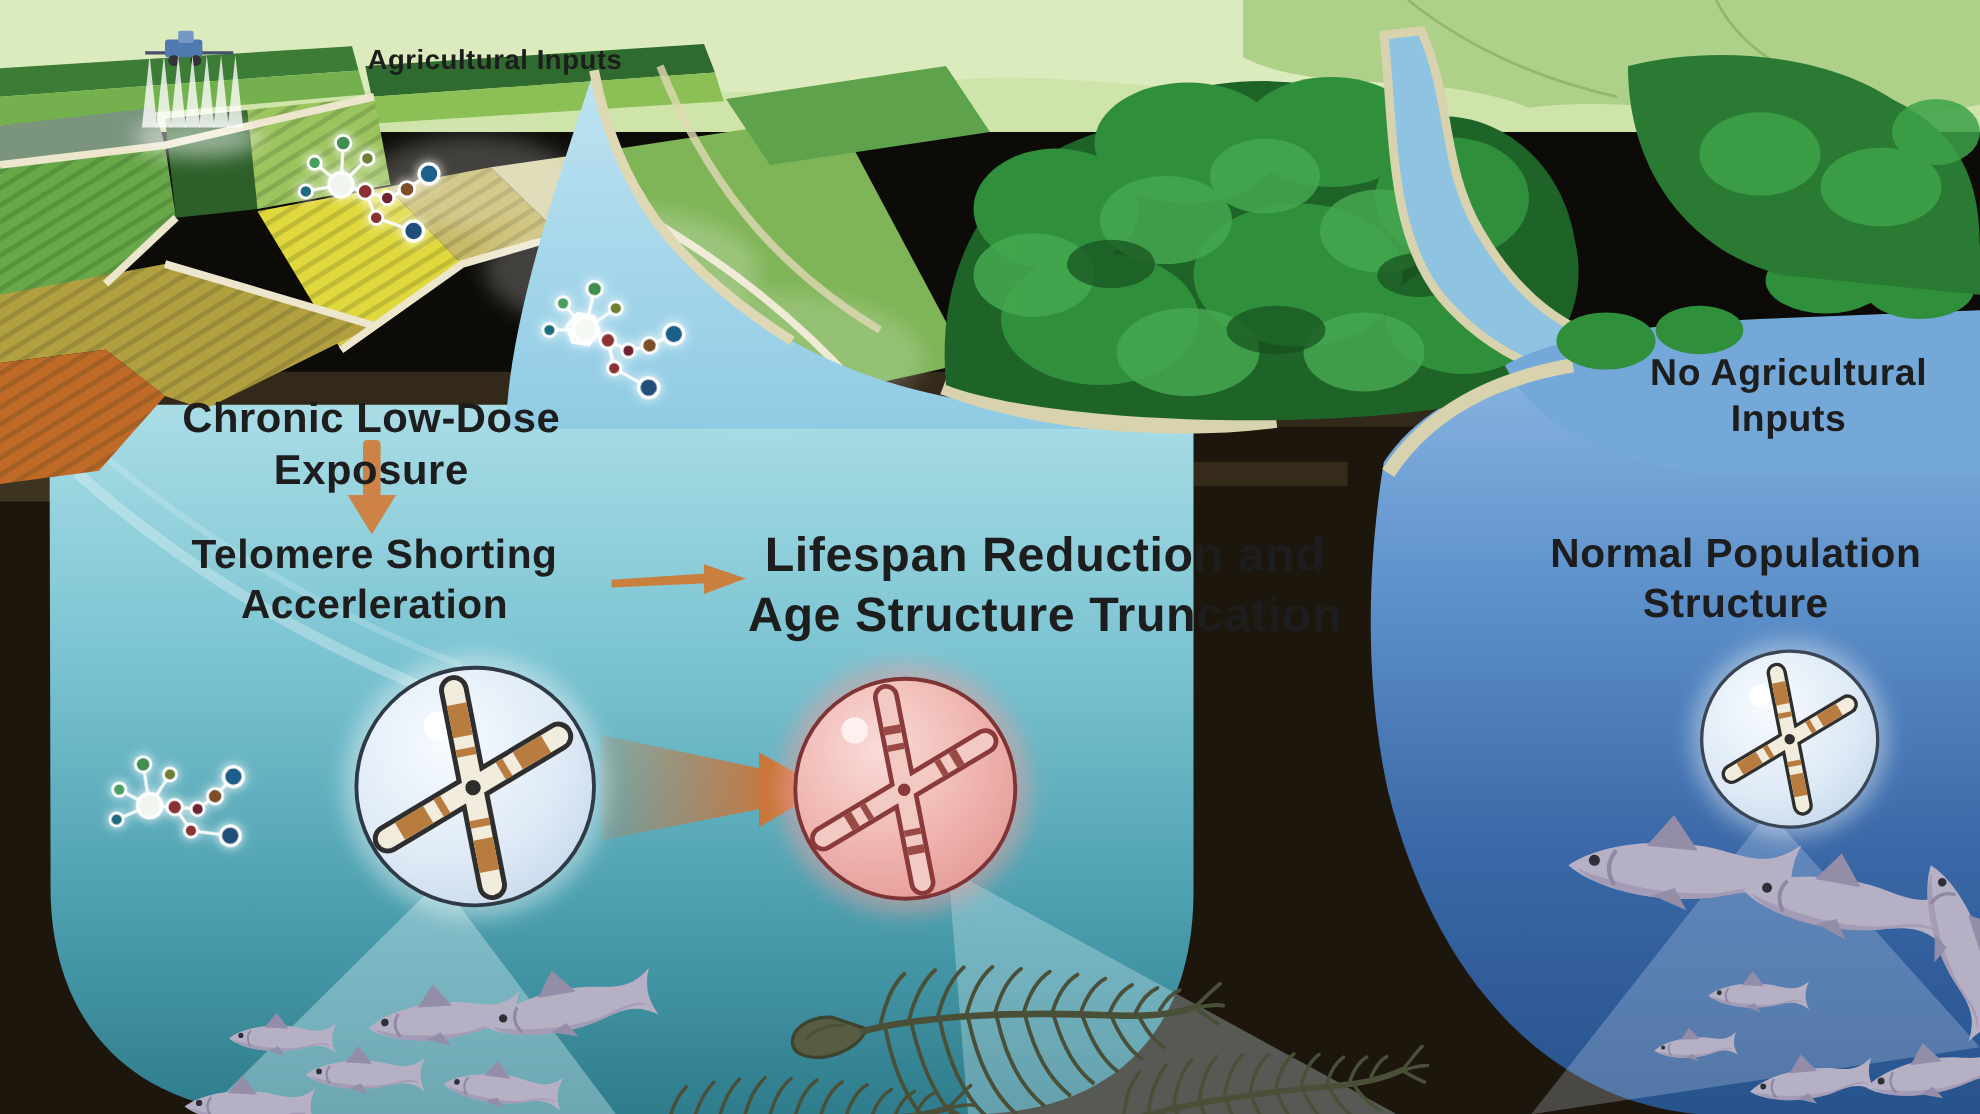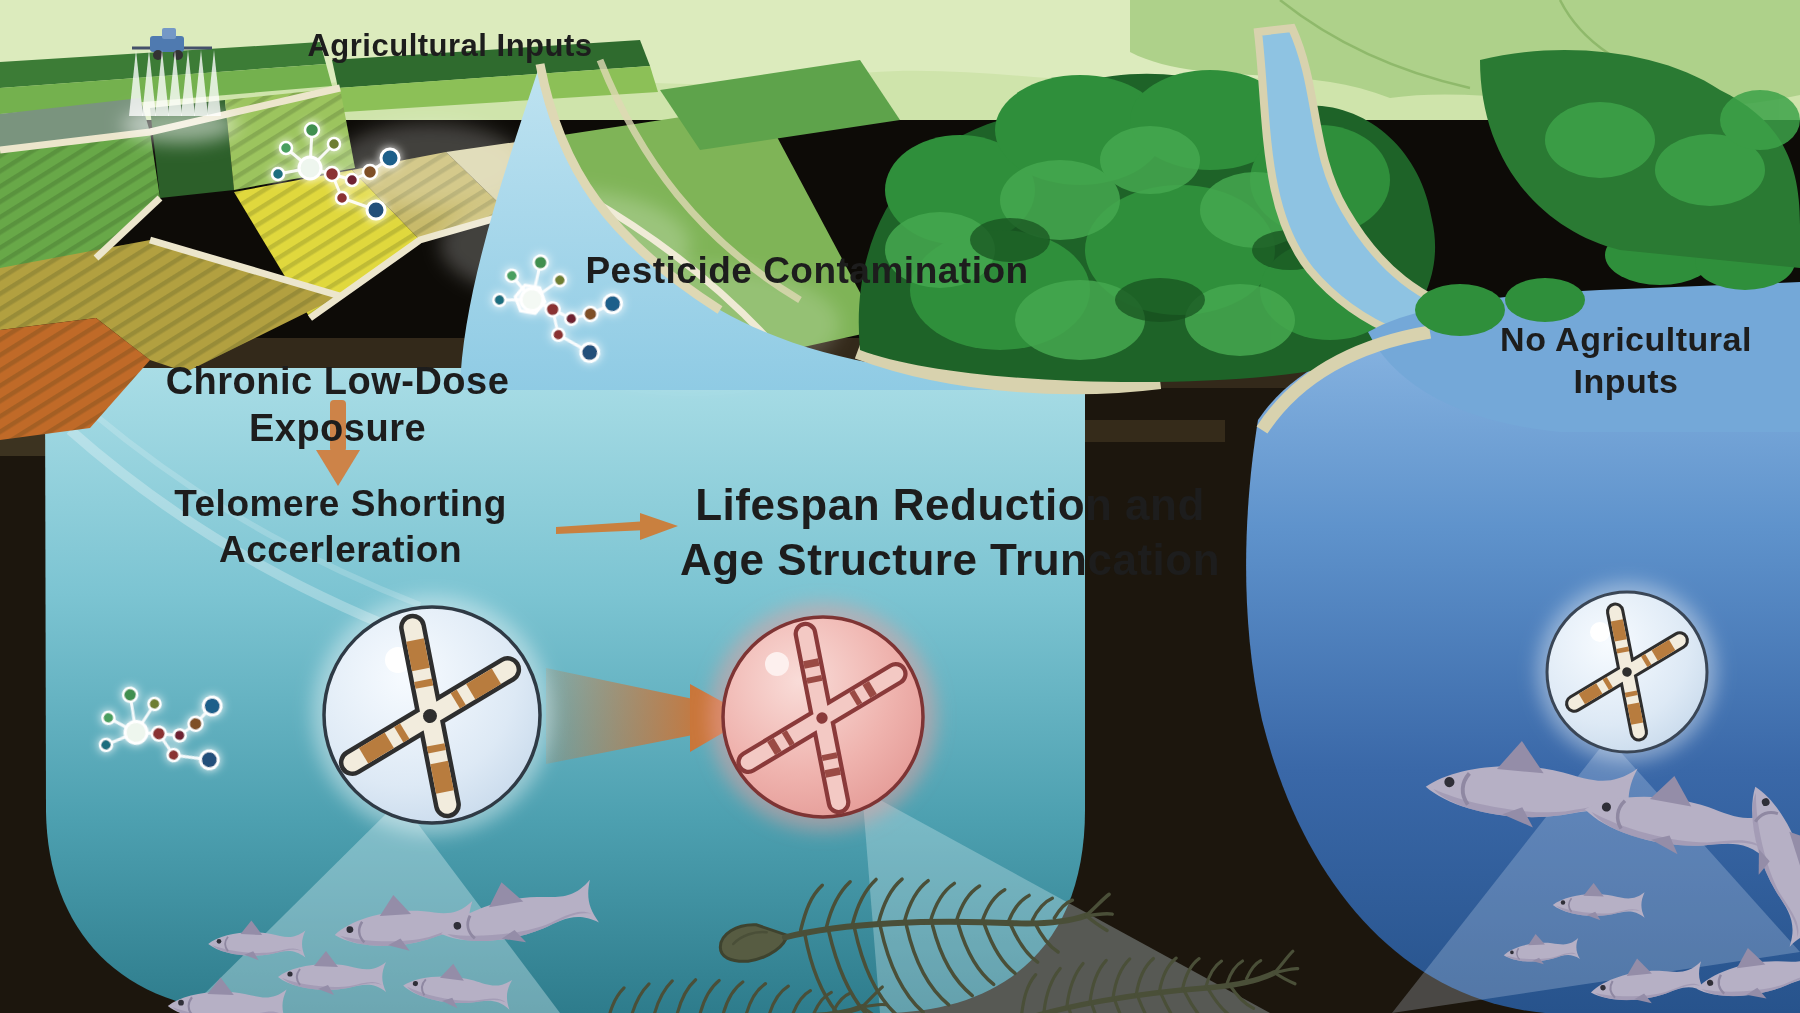--- a/index.html
+++ b/index.html
@@ -1,21 +1,21 @@
 <!DOCTYPE html>
 <html><head>
 <meta charset="utf-8">
 <style>
   html,body{margin:0;padding:0;background:#0d0b07;}
   .scene{position:relative;width:1800px;height:1013px;overflow:hidden;
          font-family:"Liberation Sans",sans-serif;}
   .scene svg{position:absolute;left:0;top:0;}
   .lbl{position:absolute;font-weight:bold;color:#1d1d1d;text-align:center;
        white-space:pre-line;line-height:1.24;letter-spacing:0.5px;}
-  .lbl-agri{left:250px;top:27px;width:400px;font-size:31px;}
+  .lbl-agri{left:250px;top:40px;width:400px;font-size:25px;}
   .lbl-pest{left:557px;top:248px;width:500px;font-size:37px;}
   .lbl-chronic{left:115px;top:318px;width:445px;font-size:38px;margin-top:40px;}
   .lbl-telomere{left:118px;top:481px;width:445px;font-size:37px;}
   .lbl-lifespan{left:665px;top:478px;width:570px;font-size:44px;}
   .lbl-noagri{left:1450px;top:318px;width:352px;font-size:34px;}
   .lbl-normal{left:1378px;top:480px;width:400px;font-size:37px;}
 </style>
 </head>
 <body>
 
@@ -363,22 +363,23 @@
   <g filter="url(#glowW)" transform="translate(534,300) rotate(10)">
     <use href="#molecule"></use>
     <polygon points="13,0 5.5,13 -9.5,13 -17,0 -9.5,-13 5.5,-13" transform="translate(-2,0)" fill="rgba(255,255,255,0.35)" stroke="#fff" stroke-width="3"></polygon>
   </g>
   <g filter="url(#glowW)" transform="translate(138,732) rotate(-12)">
     <use href="#molecule"></use>
   </g>
 </svg>
 
 <div class="lbl lbl-agri">Agricultural Inputs</div>
-<div class="lbl lbl-pest">Pesticide Contamination</div>
 <div class="lbl lbl-chronic">Chronic Low-Dose
 Exposure</div>
 <div class="lbl lbl-telomere">Telomere Shorting
 Accerleration</div>
 <div class="lbl lbl-lifespan">Lifespan Reduction and
 Age Structure Truncation</div>
 <div class="lbl lbl-noagri">No Agricultural
 Inputs</div>
+<div class="lbl lbl-normal">Normal Population
+Structure</div>
 
 </div>
 </body></html>

